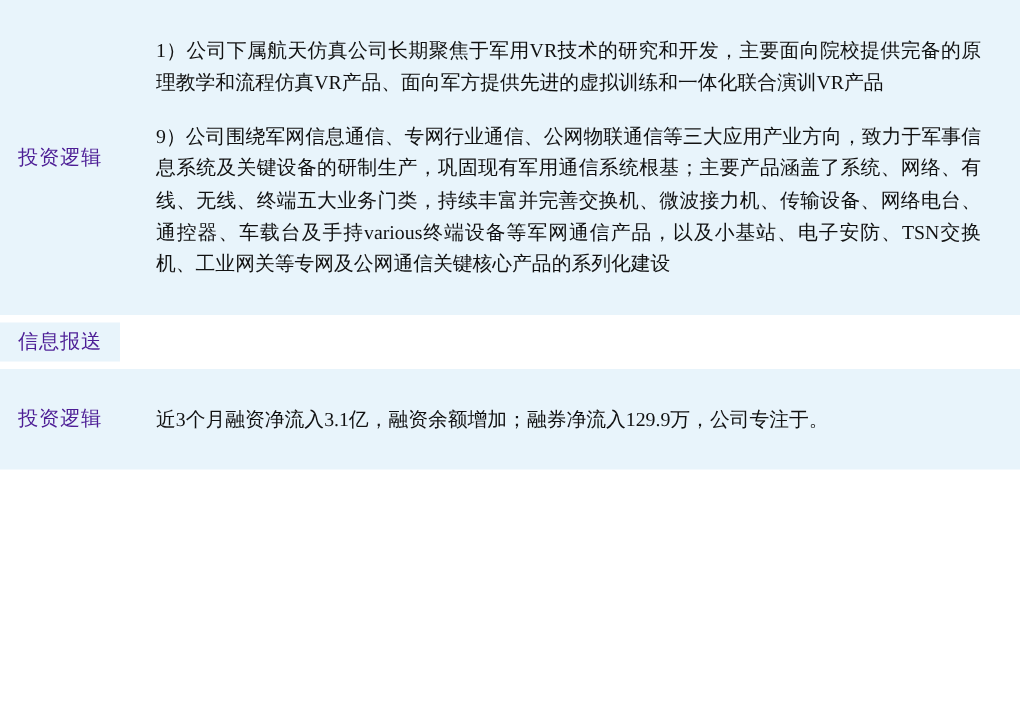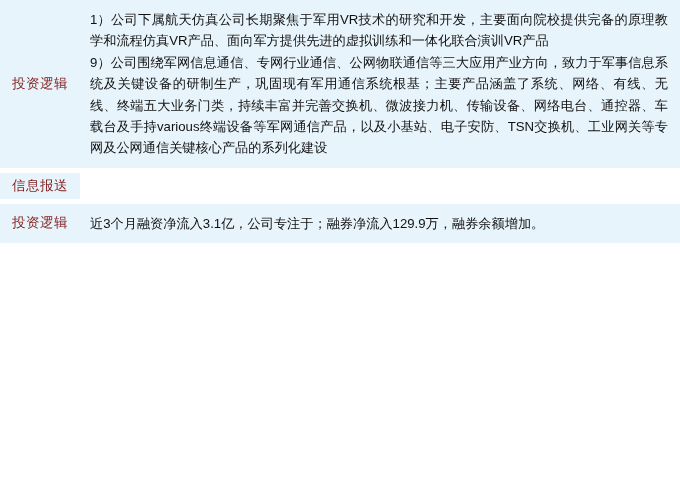--- a/index.html
+++ b/index.html
@@ -20,21 +20,21 @@
   }
   .row-sep {
     height: 5px;
     background: #ffffff;
     width: 680px;
   }
   .label-cell {
     width: 80px;
     min-width: 80px;
     background: #e8f4fb;
-    color: #7f1d1d;
+    color: #4c1d95;
     font-size: 13.5px;
     display: flex;
     align-items: center;
     justify-content: center;
     text-align: center;
     letter-spacing: 0.5px;
     box-sizing: border-box;
     padding: 4px 2px;
   }
   .content-cell {
@@ -42,22 +42,23 @@
     background: #e8f4fb;
     box-sizing: border-box;
     padding: 9px 12px 9px 10px;
     font-size: 13.2px;
     line-height: 1.62;
     color: #111111;
     text-align: justify;
     text-justify: inter-ideograph;
   }
   .para {
-    margin: 0;
+    margin: 14px;
     text-indent: 0;
+    font-family: Liberation Serif, serif;
   }
   .para + .para {
     margin-top: 0;
   }
 </style>
 </head>
 <body>
 
 <div>
 
@@ -73,17 +74,17 @@
 
   <div class="row">
     <div class="label-cell">信息报送</div>
   </div>
 
   <div class="row-sep"></div>
 
   <div class="row">
     <div class="label-cell">投资逻辑</div>
     <div class="content-cell">
-      <p class="para">近3个月融资净流入3.1亿，公司专注于；融券净流入129.9万，融券余额增加。</p>
+      <p class="para">近3个月融资净流入3.1亿，融资余额增加；融券净流入129.9万，公司专注于。</p>
     </div>
   </div>
 
 </div>
 
 </body></html>

